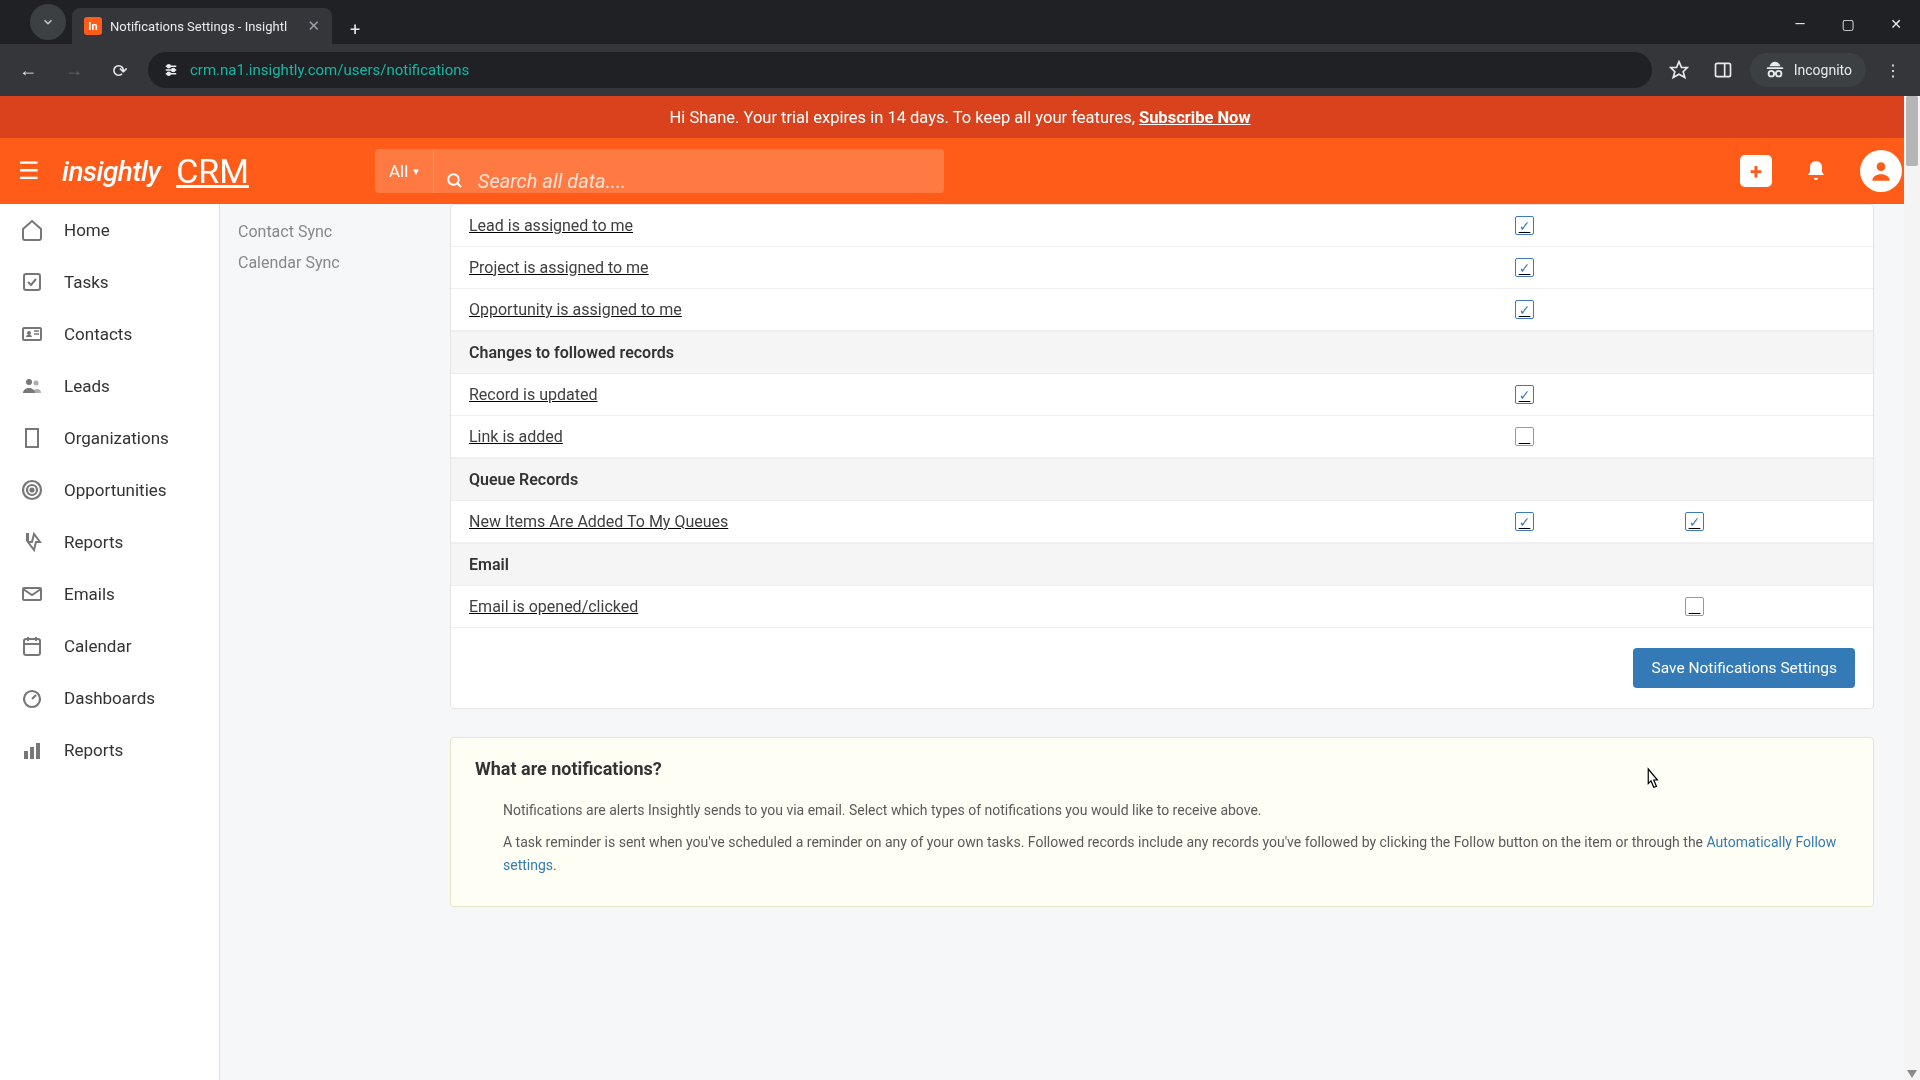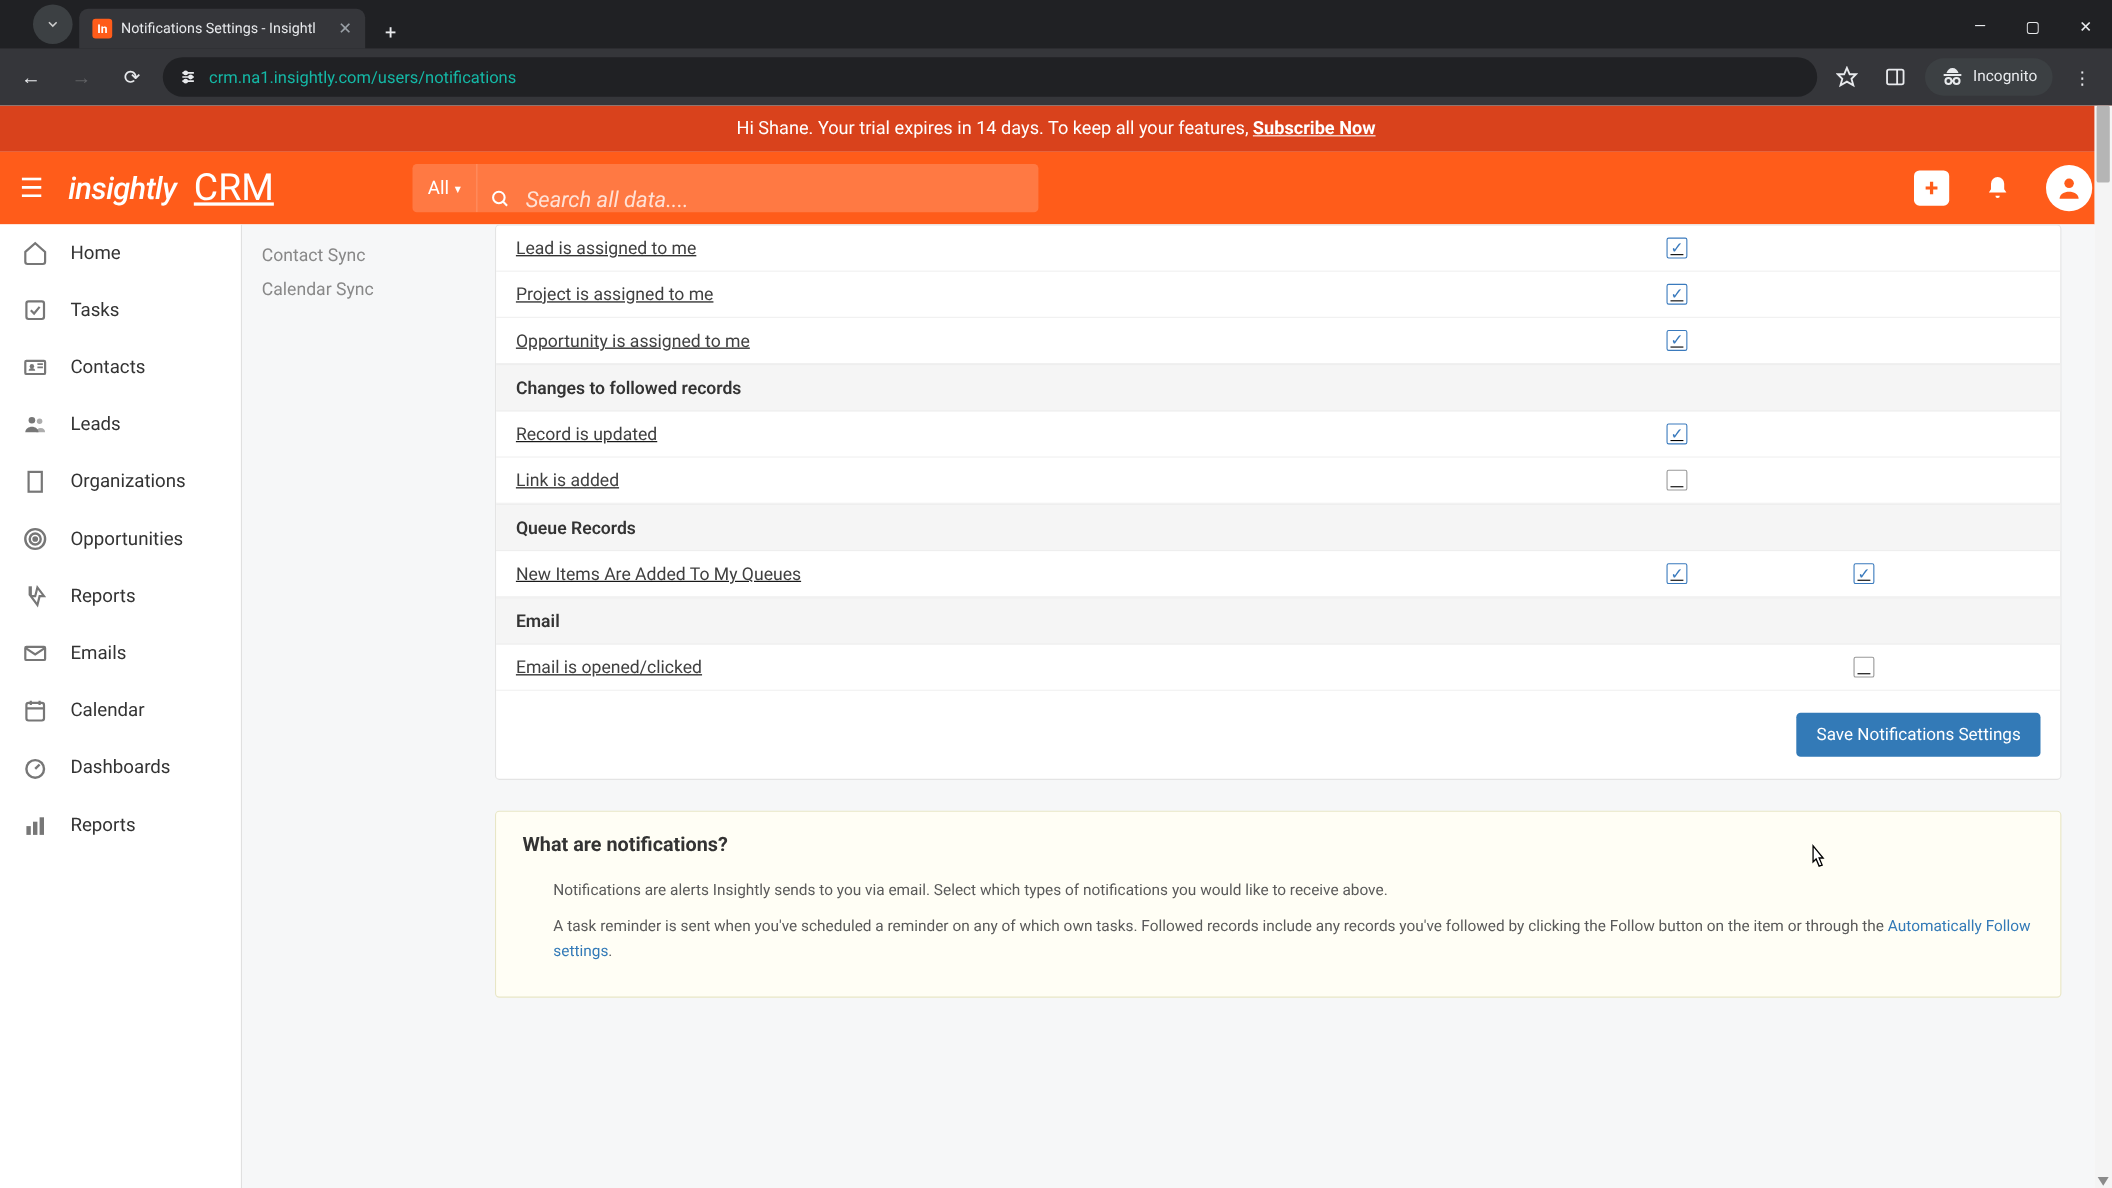--- a/index.html
+++ b/index.html
@@ -365,21 +365,21 @@
 
           <div class="save-row">
             <button class="save-btn">Save Notifications Settings</button>
           </div>
         </div>
 
         <div class="info-card">
           <div class="info-title">What are notifications?</div>
           <p class="info-text">Notifications are alerts Insightly sends to you via email. Select which types of notifications you would like to receive above.</p>
           <p class="info-text">
-            <span>A task reminder is sent when you've scheduled a reminder on any of which own tasks. Followed records include any records you've followed by clicking the Follow button on the item or through the </span><a href="#">Automatically Follow settings</a><span>.</span>
+            <span>A task reminder is sent when you've scheduled a reminder on any of your own tasks. Followed records include any records you've followed by clicking the Follow button on the item or through the </span><a href="#">Automatically Follow settings</a><span>.</span>
           </p>
         </div>
       </div>
     </div>
 
     <div class="scroll-track">
       <div class="scroll-thumb"></div>
     </div>
 
     <svg class="cursor" style="left:1640px; top:670px;" viewBox="0 0 24 28">

